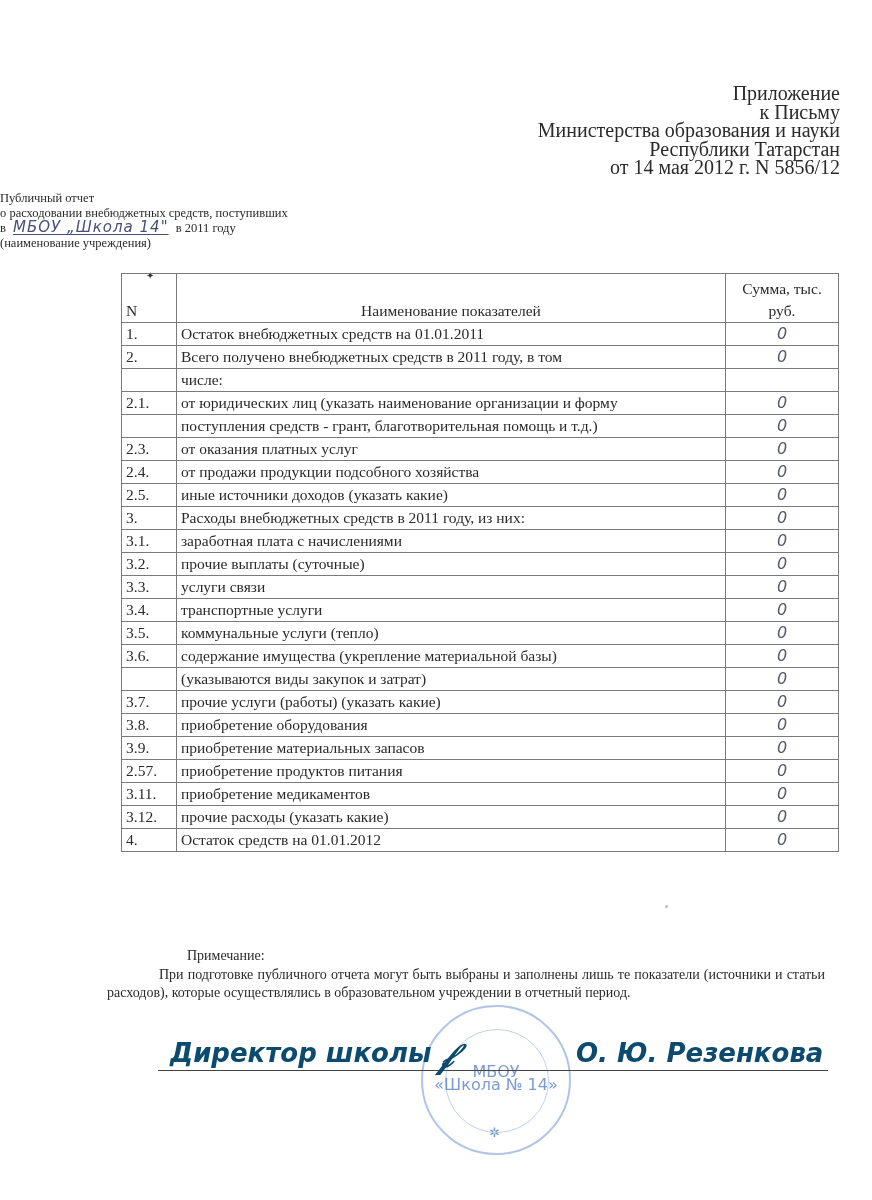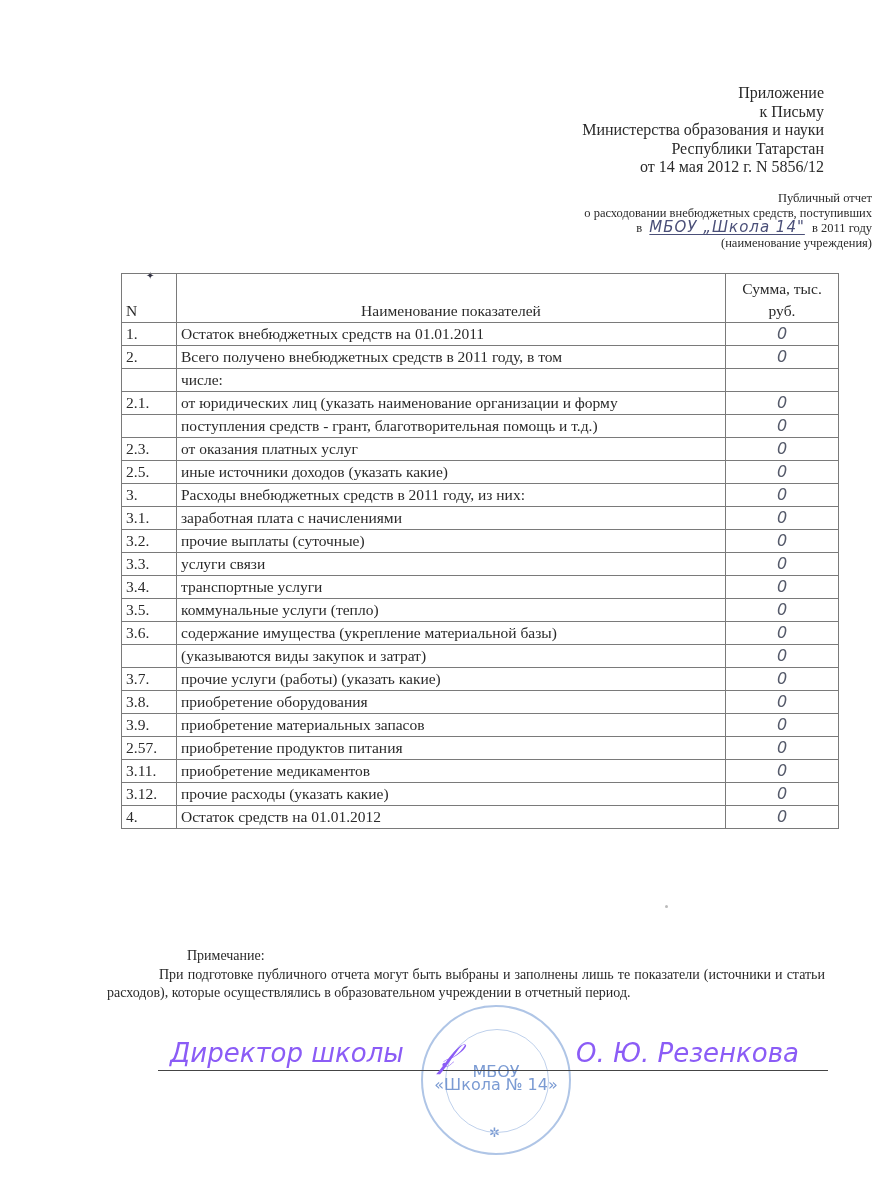--- a/index.html
+++ b/index.html
@@ -1,21 +1,21 @@
 <!DOCTYPE html>
 <html><head>
 <meta charset="utf-8">
 <style>
   html, body { margin: 0; padding: 0; background: #ffffff; }
   body { width: 872px; height: 1200px; position: relative; overflow: hidden;
          font-family: "Liberation Serif", "DejaVu Serif", serif; color: #2a2a2a; }
-  .appendix { position: absolute; right: 48px; top: 84px; text-align: right;
-              font-size: 16px; line-height: 18.5px; }
+  .appendix { position: absolute; right: 32px; top: 84px; text-align: right;
+              font-size: 20px; line-height: 18.5px; }
   .appendix div { white-space: nowrap; }
-  .title-block { position: absolute; left: 0; width: 872px; top: 191px; text-align: right;
+  .title-block { position: absolute; left: 0; width: 872px; top: 191px; text-align: left;
                  font-size: 12.5px; line-height: 14.5px; }
   .handwritten { font-family: "DejaVu Sans", sans-serif; font-style: italic; color: #4a4f78;
                  letter-spacing: 1px; text-decoration: underline; text-underline-offset: 2px;
                  font-size: 15px; padding: 0 4px; }
   table.report { position: absolute; left: 121px; top: 273px; width: 718px;
                  border-collapse: collapse; font-size: 15.5px; }
   table.report td, table.report th { border: 1px solid #7a7a7a; padding: 0 4px; font-weight: normal;
                  vertical-align: bottom; line-height: 22px; }
   .col-n { width: 46px; text-align: left; }
   .col-name { width: 540px; text-align: left; }
@@ -26,21 +26,21 @@
   td.val { font-family: "DejaVu Sans", sans-serif; font-style: italic; color: #555a6a;
            font-size: 16px; text-align: center; }
   tr.row { height: 23px; }
   tr.tall td { line-height: 22px; margin-top: 32px; }
   .note { position: absolute; left: 135px; top: 947px; width: 690px; font-size: 14px; line-height: 18.5px; }
   .note-title { padding-left: 52px; }
   .note-body { text-align: justify; text-indent: 52px; margin-left: -28px; }
   .signature { position: absolute; left: 158px; top: 1030px; width: 670px; height: 40px;
                border-bottom: 1px solid #444; }
   .sig-text { position: absolute; bottom: 2px; font-family: "DejaVu Sans", sans-serif; font-style: italic;
-              color: #8b5cf6; font-size: 26px; white-space: nowrap; }
+              color: #0c4a6e; font-size: 26px; white-space: nowrap; font-weight: bold; }
   .stamp { position: absolute; left: 421px; top: 1005px; width: 150px; height: 150px; border-radius: 50%;
            border: 2px solid rgba(110,150,210,0.55); box-sizing: border-box; }
   .stamp-inner { position: absolute; left: 22px; top: 22px; width: 102px; height: 102px; border-radius: 50%;
                  border: 1px solid rgba(110,150,210,0.45); }
   .stamp-text { position: absolute; left: 0; right: 0; top: 58px; text-align: center;
                 font-family: "DejaVu Sans", sans-serif; font-size: 16px; color: rgba(90,130,200,0.8); line-height: 13px; }
   .stamp-star { position: absolute; left: 66px; top: 118px; color: rgba(90,130,200,0.8); font-size: 13px; }
   .mark { position: absolute; left: 146px; top: 270px; font-size: 10px; color: #334; }
   .dot { position: absolute; left: 665px; top: 905px; width: 3px; height: 3px; border-radius: 50%; background: #bbb; }
 </style>
@@ -101,20 +101,25 @@
         <td class="col-n"></td>
         <td class="col-name">поступления средств - грант, благотворительная помощь и т.д.)</td>
         <td class="col-sum val" style="vertical-align: middle;">0</td>
       </tr>
       <tr class="row">
         <td class="col-n">2.3.</td>
         <td class="col-name">от оказания платных услуг</td>
         <td class="col-sum val">0</td>
       </tr>
       <tr class="row">
+        <td class="col-n">2.4.</td>
+        <td class="col-name">от продажи продукции подсобного хозяйства</td>
+        <td class="col-sum val">0</td>
+      </tr>
+      <tr class="row">
         <td class="col-n">2.5.</td>
         <td class="col-name">иные источники доходов (указать какие)</td>
         <td class="col-sum val">0</td>
       </tr>
       <tr class="row">
         <td class="col-n">3.</td>
         <td class="col-name">Расходы внебюджетных средств в 2011 году, из них:</td>
         <td class="col-sum val">0</td>
       </tr>
       <tr class="row">

